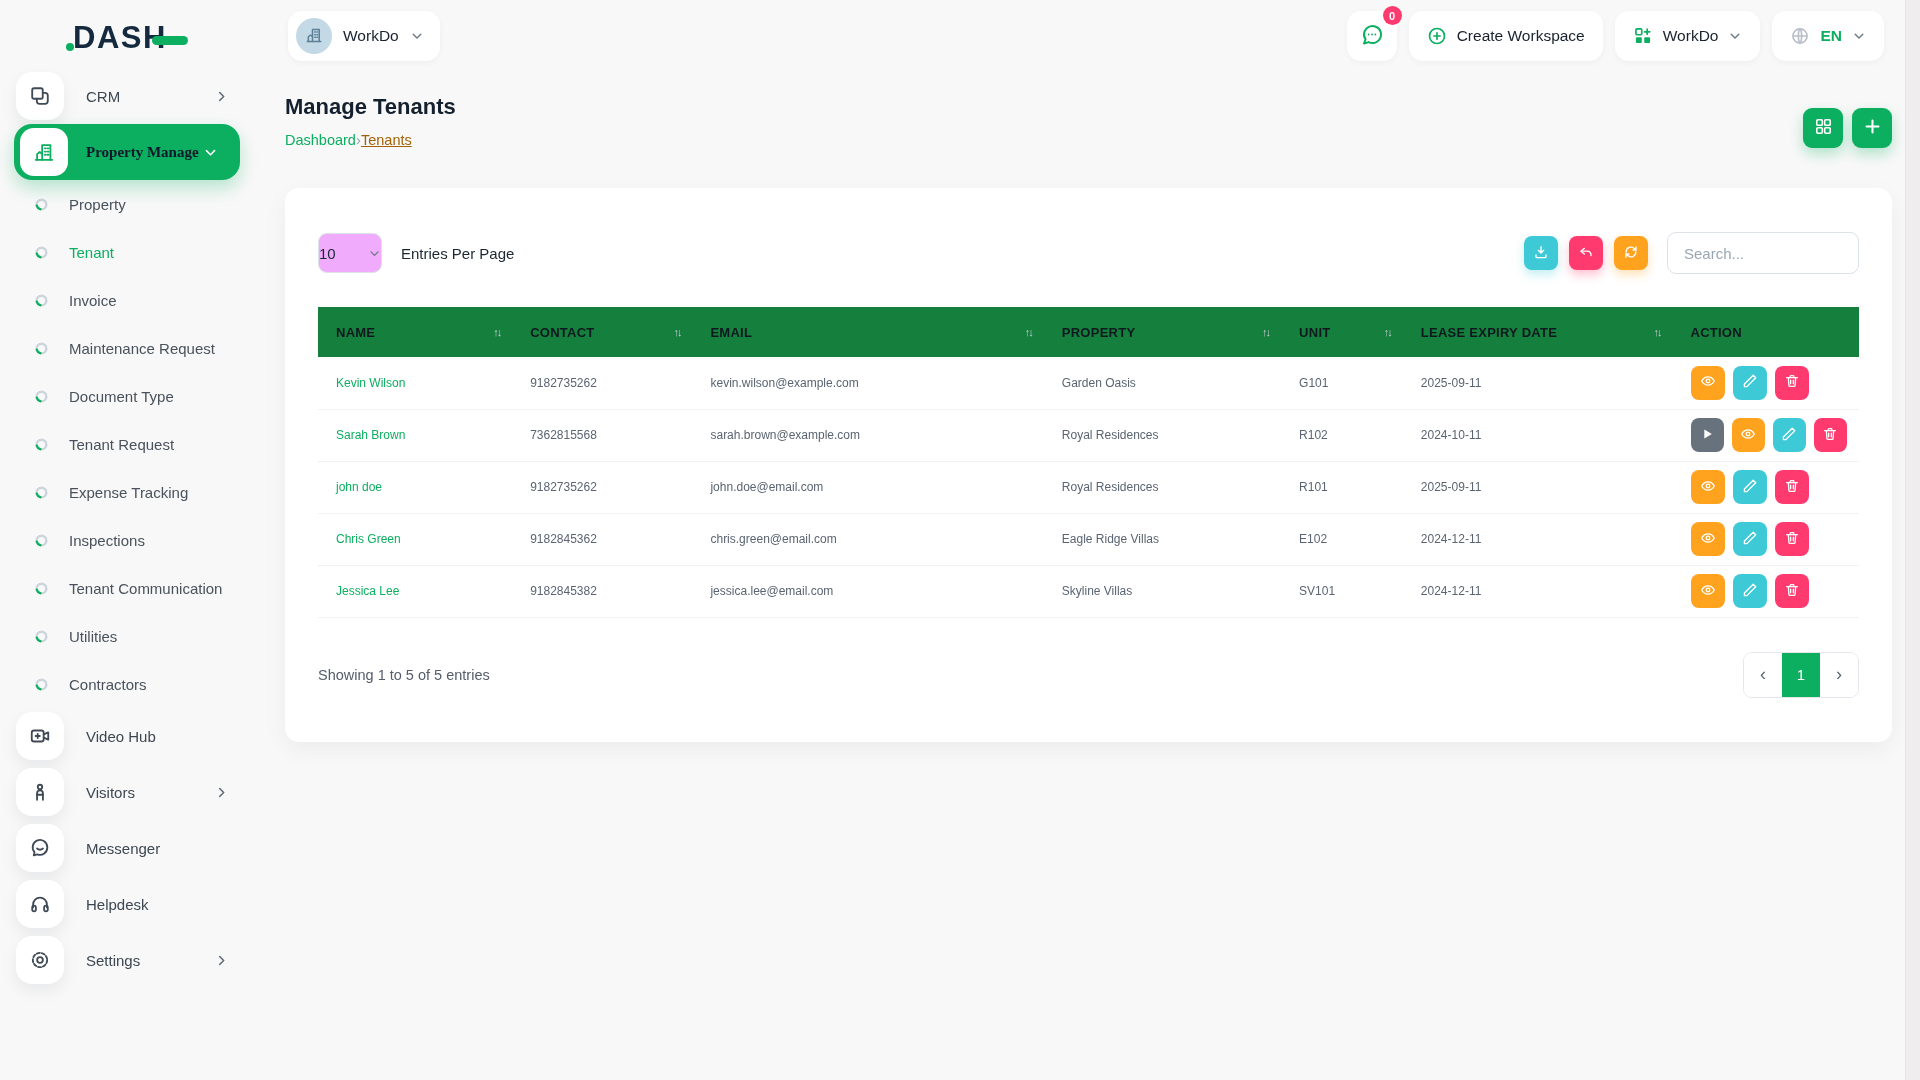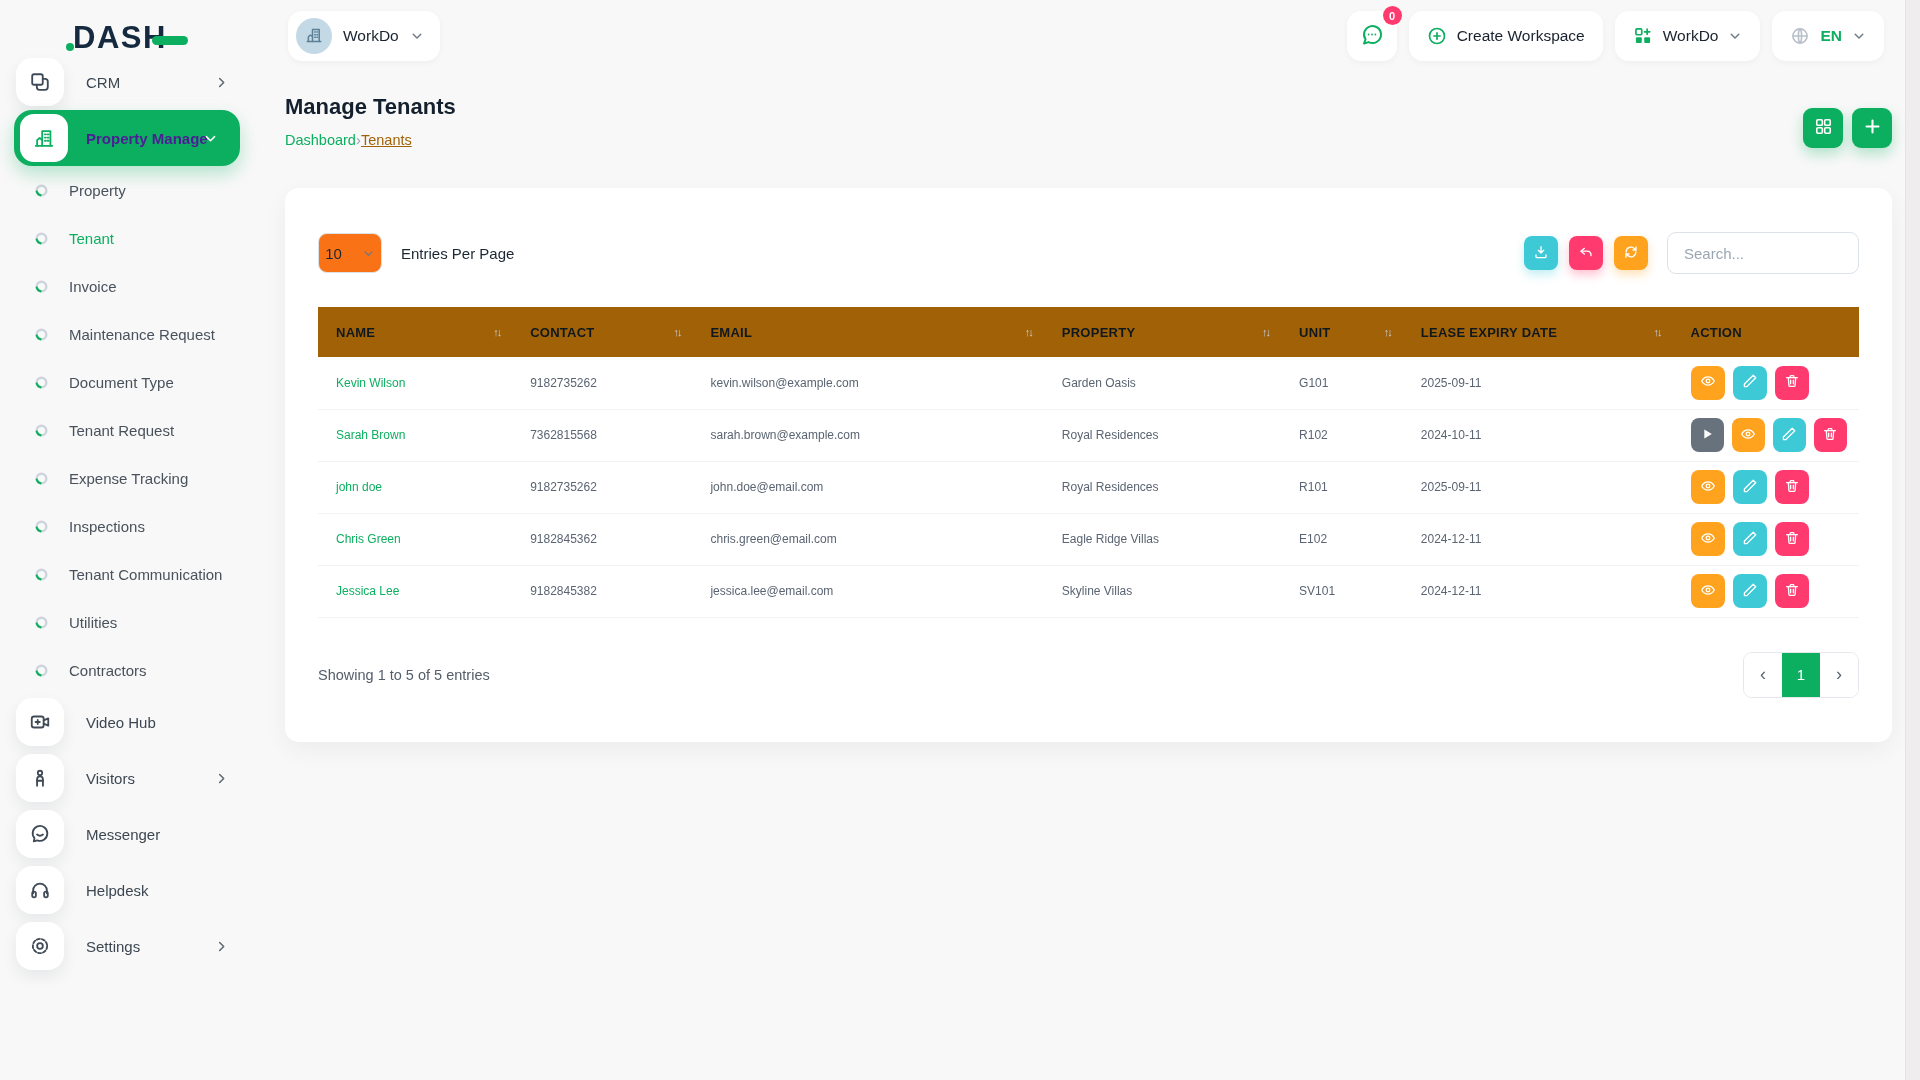--- a/index.html
+++ b/index.html
@@ -32,34 +32,34 @@
   .badge { position:absolute; top:-5px; right:-5px; min-width:19px; height:19px; border-radius:10px; background:#FF3A6E;
            color:#fff; font-size:11px; font-weight:700; display:flex; align-items:center; justify-content:center; padding:0 4px; }
   .pill { height:50px; background:#fff; border:none; border-radius:14px; display:flex; align-items:center; gap:10px;
           padding:0 18px; font-size:15.5px; color:#18222e; font-weight:500; box-shadow:0 2px 6px rgba(16,24,40,.04); cursor:pointer; }
   .pill .lead-icon { display:flex; color:#0CAF60; }
   .pill .lead-icon svg { width:20px; height:20px; }
   .pill .globe { color:#b9c0c8; }
   .lang-label { color:#0CAF60; font-weight:600; }
 
   
-  .sidebar { position:absolute; top:54px; left:0; width:265px; bottom:0; overflow:hidden; }
+  .sidebar { position:absolute; top:68px; left:0; width:265px; bottom:0; overflow:hidden; }
   .side-item { cursor:pointer; }
   .side-top { height:56px; display:flex; align-items:center; padding-left:16px; position:relative; }
   .icon-box { width:48px; height:48px; background:#fff; border-radius:16px; box-shadow:0 7px 16px rgba(16,24,40,.07);
               display:flex; align-items:center; justify-content:center; color:#3f4a56; flex:none; }
   .icon-box svg { width:22px; height:22px; }
   .side-top .s-label { margin-left:22px; font-size:15px; color:#3c4752; font-weight:500; }
   .side-top .s-chev { position:absolute; right:36px; color:#5d6873; display:flex; }
   .side-top .s-chev svg { width:15px; height:15px; }
 
   .side-top.active { background:#0CAF60; border-radius:18px; margin:0 25px 0 14px; padding-left:6px; height:56px;
                      box-shadow:0 8px 18px rgba(12,175,96,.28); }
   .side-top.active .icon-box { color:#0CAF60; box-shadow:none; border-radius:14px; }
-  .side-top.active .s-label { color:#4c1d95; font-weight:700; margin-left:18px; }
+  .side-top.active .s-label { color:#0f172a; font-weight:700; margin-left:18px;font-family:Liberation Serif, serif; }
   .side-top.active .s-chev { color:#fff; right:22px; }
 
   .side-sub { height:48px; display:flex; align-items:center; padding-left:33px; gap:19px; }
   .side-sub .bullet { display:flex; flex:none; }
   .side-sub .bullet svg { width:17px; height:17px; }
   .side-sub .s-label { font-size:15px; color:#49525c; }
   .side-sub.active .s-label { color:#0CAF60; }
 
   
   .page-head { position:absolute; left:285px; top:94px; width:1607px; display:flex; justify-content:space-between;text-align:right; }
@@ -71,38 +71,38 @@
   .head-actions { display:flex; gap:9px; margin-top:14px; }
   .sq-btn { width:40px; height:40px; border:none; border-radius:9px; background:#0CAF60; color:#fff;
             display:flex; align-items:center; justify-content:center; box-shadow:0 6px 14px rgba(12,175,96,.3); cursor:pointer; }
   .sq-btn svg { width:19px; height:19px; }
 
   
   .card { position:absolute; left:285px; top:188px; width:1607px; height:554px; background:#fff; border-radius:14px;
           box-shadow:0 8px 24px rgba(16,24,40,.05); }
   .controls { display:flex; justify-content:space-between; align-items:center; padding:44px 33px 33px; }
   .controls-left { display:flex; align-items:center; }
-  .select { width:64px; height:40px; border:1px solid #dde2e8; border-radius:9px; background:#f97316; display:flex;
-            align-items:center; justify-content:center; gap:20px; font-size:15px; color:#1b2733; cursor:pointer; }
+  .select { width:64px; height:40px; border:1px solid #dde2e8; border-radius:9px; background:#f0abfc; display:flex;
+            align-items:center; justify-content:space-between; gap:20px; font-size:15px; color:#1b2733; cursor:pointer; }
   .select .chev svg { width:13px; height:13px; }
   .entries-label { margin-left:19px; font-size:15px; color:#1b2733; }
   .controls-right { display:flex; align-items:center; gap:11px; }
   .tool-btn { width:34px; height:34px; border:none; border-radius:8px; color:#fff; display:flex; align-items:center;
               justify-content:center; cursor:pointer; }
   .tool-btn svg { width:16px; height:16px; }
   .tool-cyan { background:#3EC9D6; box-shadow:0 5px 10px rgba(62,201,214,.3); }
   .tool-pink { background:#FF3A6E; box-shadow:0 5px 10px rgba(255,58,110,.3); }
   .tool-orange { background:#FFA21D; box-shadow:0 5px 10px rgba(255,162,29,.3); }
   .search { width:192px; height:42px; border:1px solid #dde2e8; border-radius:9px; padding:0 16px; font-size:15px;
             color:#333; margin-left:8px; outline:none; font-family:inherit; }
   .search::placeholder { color:#9aa6b2; }
 
   
   table { width:1541px; margin:0 33px; border-collapse:collapse; table-layout:fixed; }
-  thead th { height:50px; background:#a16207; text-align:left; padding:0 12px 0 18px; }
+  thead th { height:50px; background:#15803d; text-align:left; padding:0 12px 0 18px; }
   thead th .th-inner { display:flex; align-items:center; justify-content:space-between; cursor:pointer; }
   thead th .th-label { font-size:13px; font-weight:700; color:#10181f; letter-spacing:.25px; }
   .sort { color:#c7cdd5; font-size:11px; letter-spacing:-2px; font-weight:400; }
   tbody td { height:52px; border-bottom:1px solid #f0f2f4; font-size:12px; color:#5a6472; padding:0 12px 0 18px;
              white-space:nowrap; overflow:hidden; }
   .name-link { color:#0CAF60; text-decoration:none; cursor:pointer; }
   .actions { display:flex; gap:8px; }
   .act { width:34px; height:34px; border:none; border-radius:8px; color:#fff; display:flex; align-items:center;
          justify-content:center; cursor:pointer; }
   .act svg { width:16px; height:16px; }

